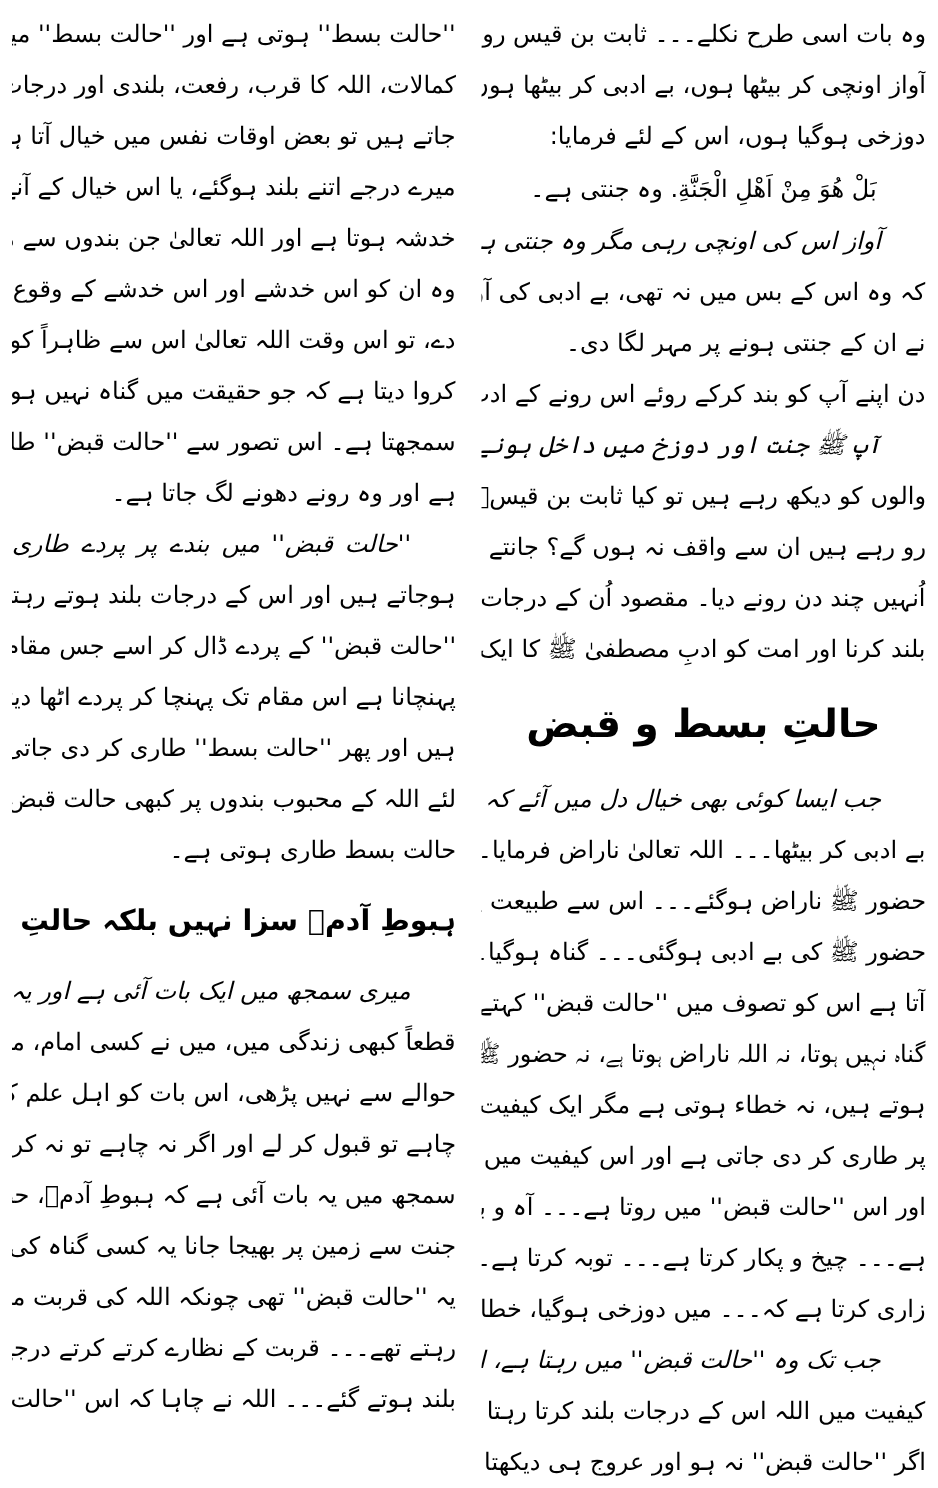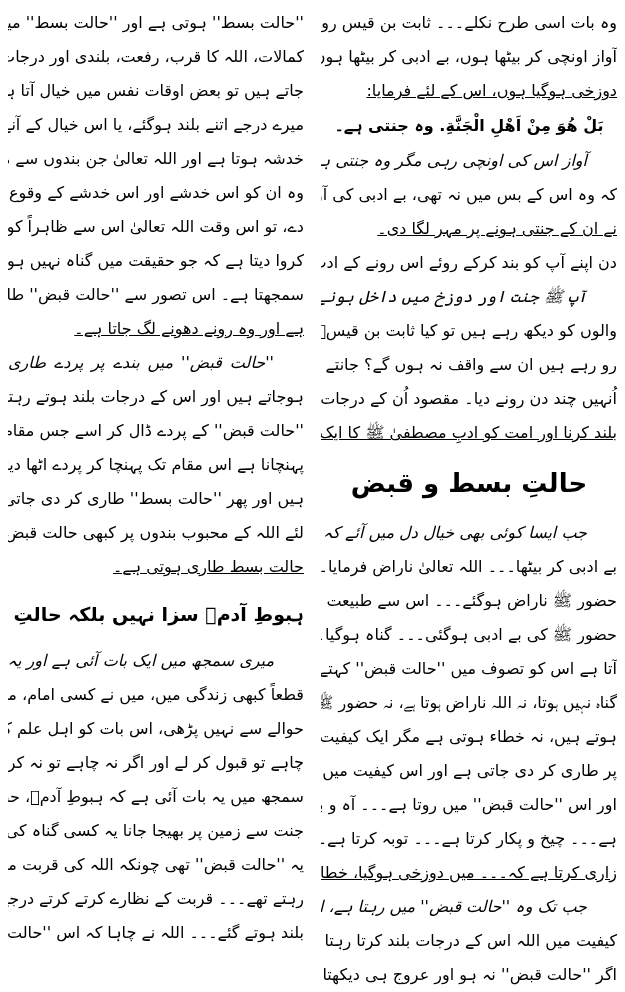--- a/index.html
+++ b/index.html
@@ -39,28 +39,27 @@
     white-space: nowrap;
   }
   .line.indent {
     box-sizing: border-box;
     padding-right: 30px;        
     font-style: italic;
   }
   .line.last {
     text-align: center;
     text-align-last: right;     
-    text-decoration: underline;
   }
   .arabic {
     direction: rtl;
     height: 36px;
     line-height: 36px;
     font-size: 16px;
-    font-weight: bold;
+    font-weight: normal;
     text-align: center;
     text-align-last: center;
     overflow: hidden;
     white-space: nowrap;
   }
   .heading {
     direction: rtl;
     font-weight: bold;
     text-align: right;
     text-align-last: center;

